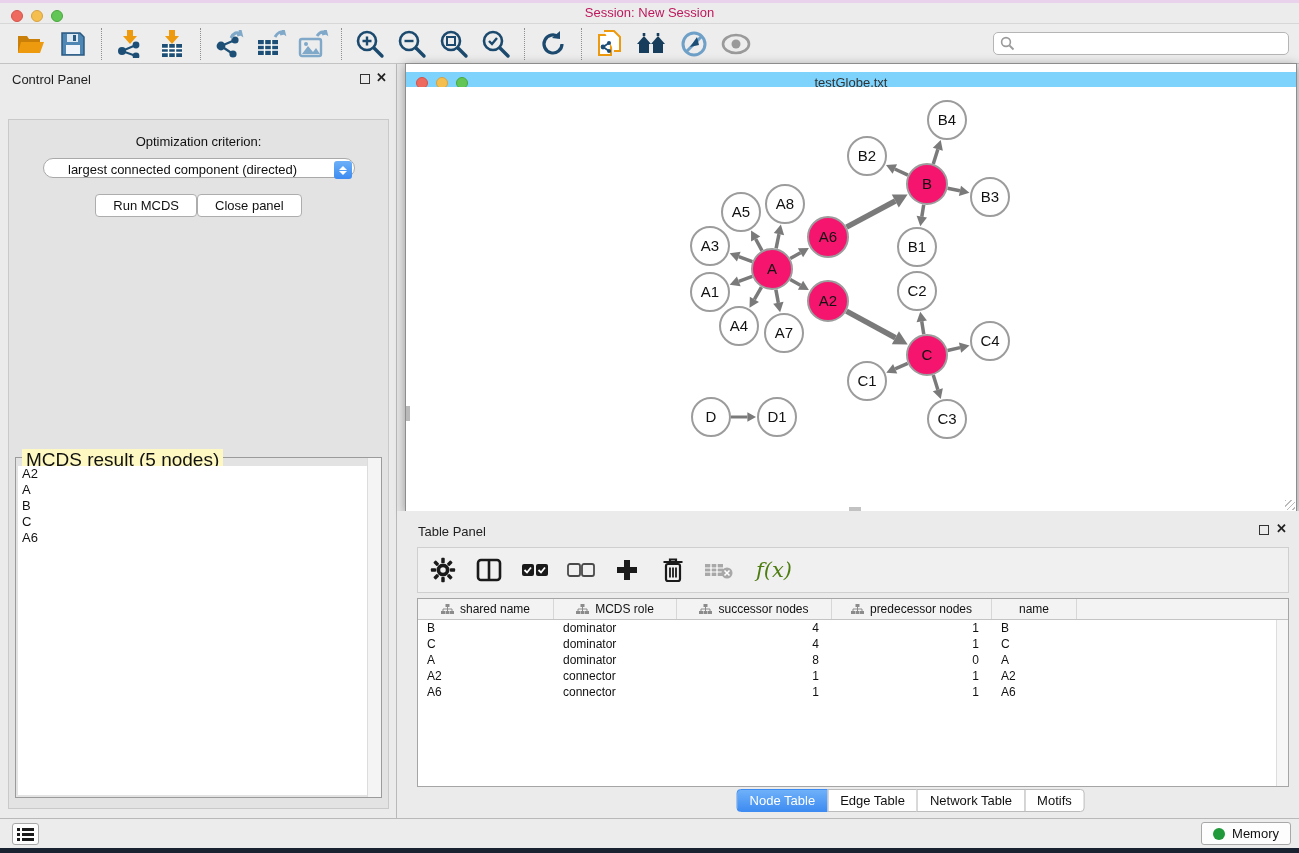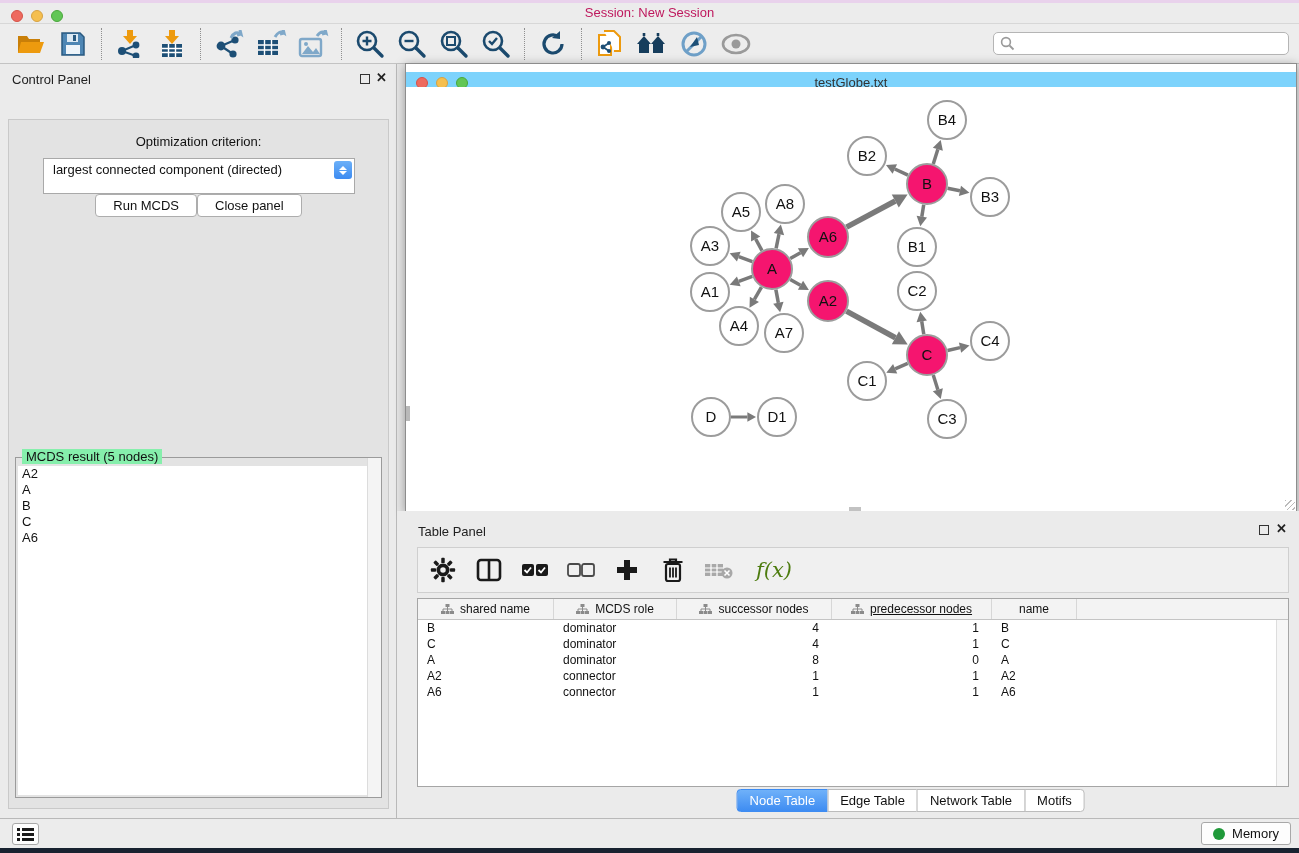--- a/index.html
+++ b/index.html
@@ -36,32 +36,32 @@
   .panel-ctl { position:absolute; top:8px; font-size:13px; color:#222; cursor:default; }
   .float-glyph { width:10px; height:10px; border:1.5px solid #333; display:inline-block; }
   .close-glyph { font-weight:bold; color:#222; font-size:13px; }
   #cp-tabs { top:33px; left:50%; transform:translateX(-52%); display:flex; }
   .tab { padding:3px 12px; font-size:13px; color:#111; background:#fff; border:1px solid #bcbcbc; margin-left:-1px; white-space:nowrap; }
   .tab:first-child { border-radius:4px 0 0 4px; margin-left:0; }
   .tab:last-child { border-radius:0 4px 4px 0; }
   .tab.active { background:linear-gradient(#6fb1f9,#3e8cf2); border-color:#3e8cf2; color:#fff; }
   #cp-content { left:8px; top:55px; width:381px; height:690px; background:#e3e3e3; border:1px solid #c9c9c9; }
   #opt-label { top:14px; width:100%; text-align:center; font-size:13px; color:#111; }
-  #criterion-select { left:34px; top:38px; width:312px; height:36px; background:#fff; border:1px solid #a9a9a9;
-                      border-radius:0; font-size:13px; color:#111; line-height:22px; padding-left:9px; }
+  #criterion-select { left:34px; top:38px; width:312px; height:20px; background:#fff; border:1px solid #a9a9a9;
+                      border-radius:12px; font-size:13px; color:#111; line-height:22px; padding-left:24px; }
   #criterion-stepper { right:2px; top:2px; width:18px; height:18px; border-radius:3px;
                        background:linear-gradient(#6cb0f8,#3d8bf1); display:flex; flex-direction:column;
                        align-items:center; justify-content:center; gap:1px; position:absolute; }
   #criterion-stepper i { width:0; height:0; border-left:4px solid transparent; border-right:4px solid transparent; }
   #criterion-stepper i.up { border-bottom:4px solid #fff; }
   #criterion-stepper i.down { border-top:4px solid #fff; }
   #cp-buttons { top:74px; width:100%; display:flex; justify-content:center; }
   .push-btn { padding:3px 17px; font-size:13px; color:#111; background:#fff; border:1px solid #adadad; border-radius:4px; }
   #result-box { left:6px; top:337px; width:367px; height:341px; border:1px solid #9b9b9b; }
-  #result-legend { position:absolute; top:-9px; left:6px; background:#86efac; padding:0 4px; font-size:13px; color:#111; }
+  #result-legend { position:absolute; top:-9px; left:6px; background:#fef9c3; padding:0 4px; font-size:19px; color:#111; }
   #result-list { position:absolute; left:2px; right:2px; top:8px; bottom:2px; background:#fff; overflow:hidden; }
   #result-list .item { font-size:13px; color:#111; line-height:16px; padding-left:4px; }
   #result-scroll { position:absolute; right:0; top:0; bottom:0; width:14px; background:#f4f4f4; border-left:1px solid #dcdcdc; }
 
   
   #net-frame { left:405px; top:63px; width:892px; height:449px; background:#fff; border:1px solid #8d8d8d;
                box-shadow:0 2px 10px rgba(0,0,0,.35); }
   #net-titlebar { left:0; top:8px; width:100%; height:37px; background:#7dd3fc; border-bottom:1px solid #bcbcbc; }
   #net-lights { left:10px; top:5px; }
   #net-titlebar .title { width:100%; text-align:center; font-size:13px; color:#333; line-height:22px; }
@@ -512,21 +512,21 @@
         <div class="hcell" style="width:155px;">
           <svg class="tree-ic" width="13" height="11" viewBox="0 0 13 11">
               <rect x="4.5" y="0" width="4" height="3" fill="#8b8b8b"></rect>
               <path d="M6.5 3 v2 M2 5 h9 M2 5 v2 M6.5 5 v2 M11 5 v2" stroke="#8b8b8b" stroke-width="1"></path>
               <rect x="0" y="7" width="4" height="3" fill="#8b8b8b"></rect>
               <rect x="4.5" y="7" width="4" height="3" fill="#8b8b8b"></rect>
               <rect x="9" y="7" width="4" height="3" fill="#8b8b8b"></rect>
             </svg>
           <span>successor nodes</span>
         </div>
-        <div class="hcell" style="width:160px;text-decoration:underline;">
+        <div class="hcell" style="width:160px;">
           <svg class="tree-ic" width="13" height="11" viewBox="0 0 13 11">
               <rect x="4.5" y="0" width="4" height="3" fill="#8b8b8b"></rect>
               <path d="M6.5 3 v2 M2 5 h9 M2 5 v2 M6.5 5 v2 M11 5 v2" stroke="#8b8b8b" stroke-width="1"></path>
               <rect x="0" y="7" width="4" height="3" fill="#8b8b8b"></rect>
               <rect x="4.5" y="7" width="4" height="3" fill="#8b8b8b"></rect>
               <rect x="9" y="7" width="4" height="3" fill="#8b8b8b"></rect>
             </svg>
           <span>predecessor nodes</span>
         </div>
         <div class="hcell" style="width:85px;">

